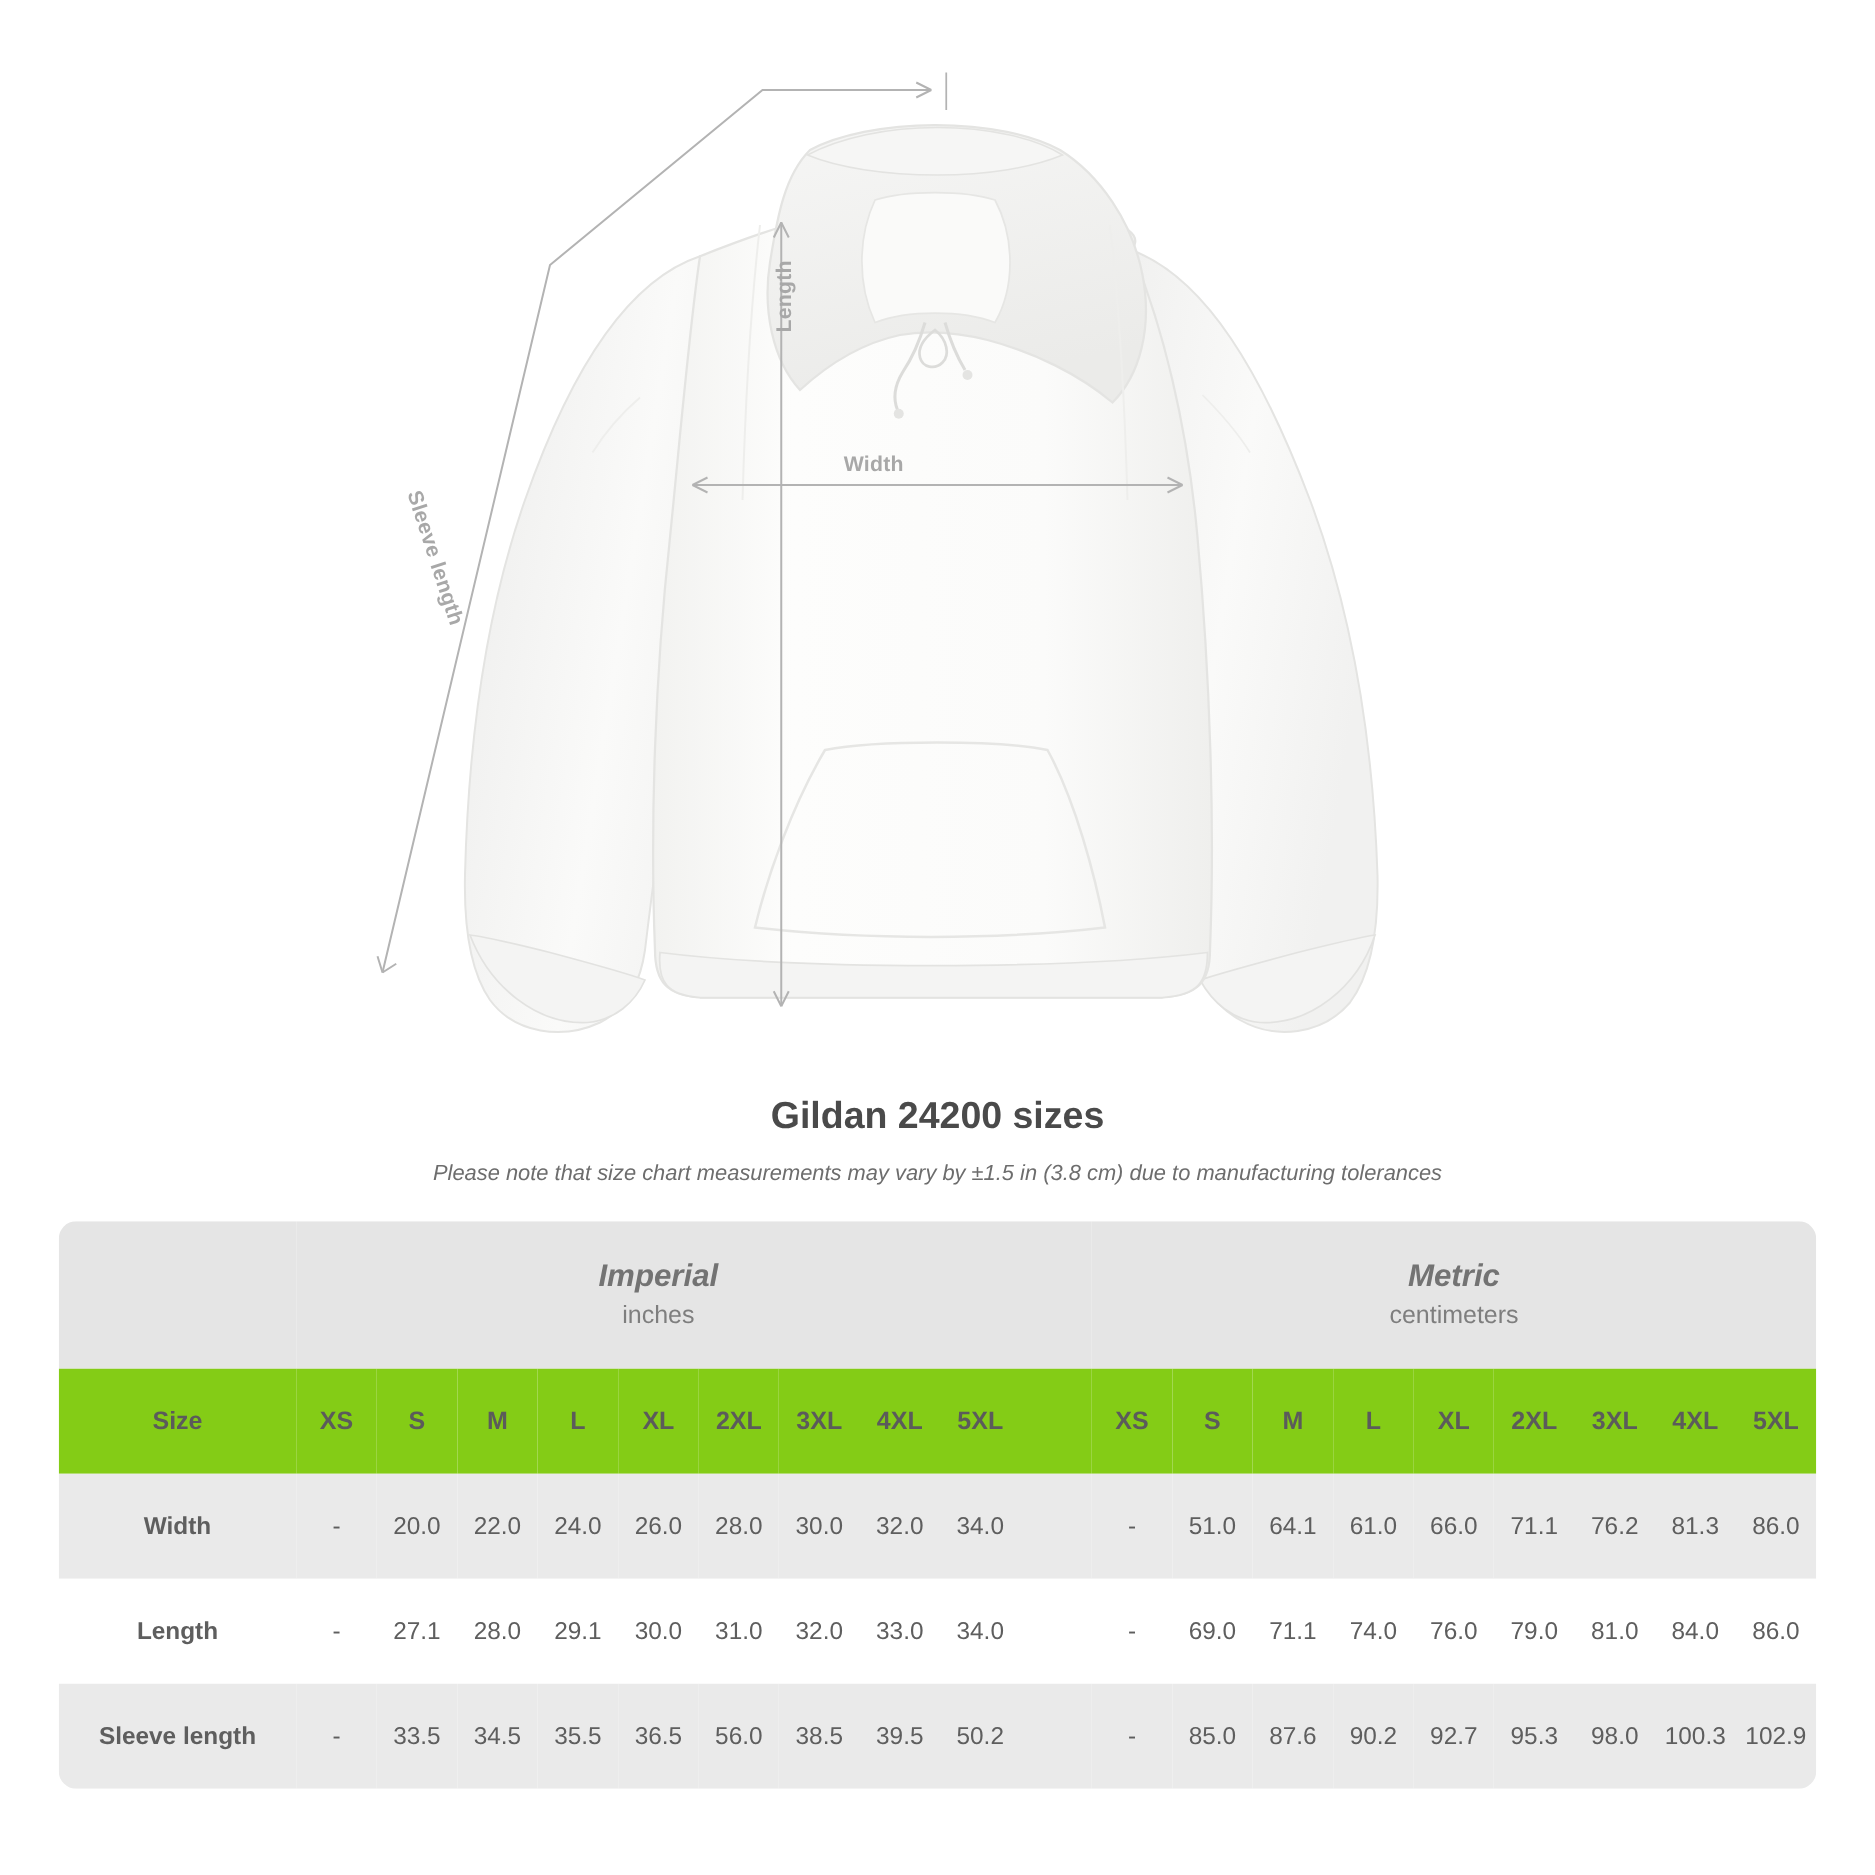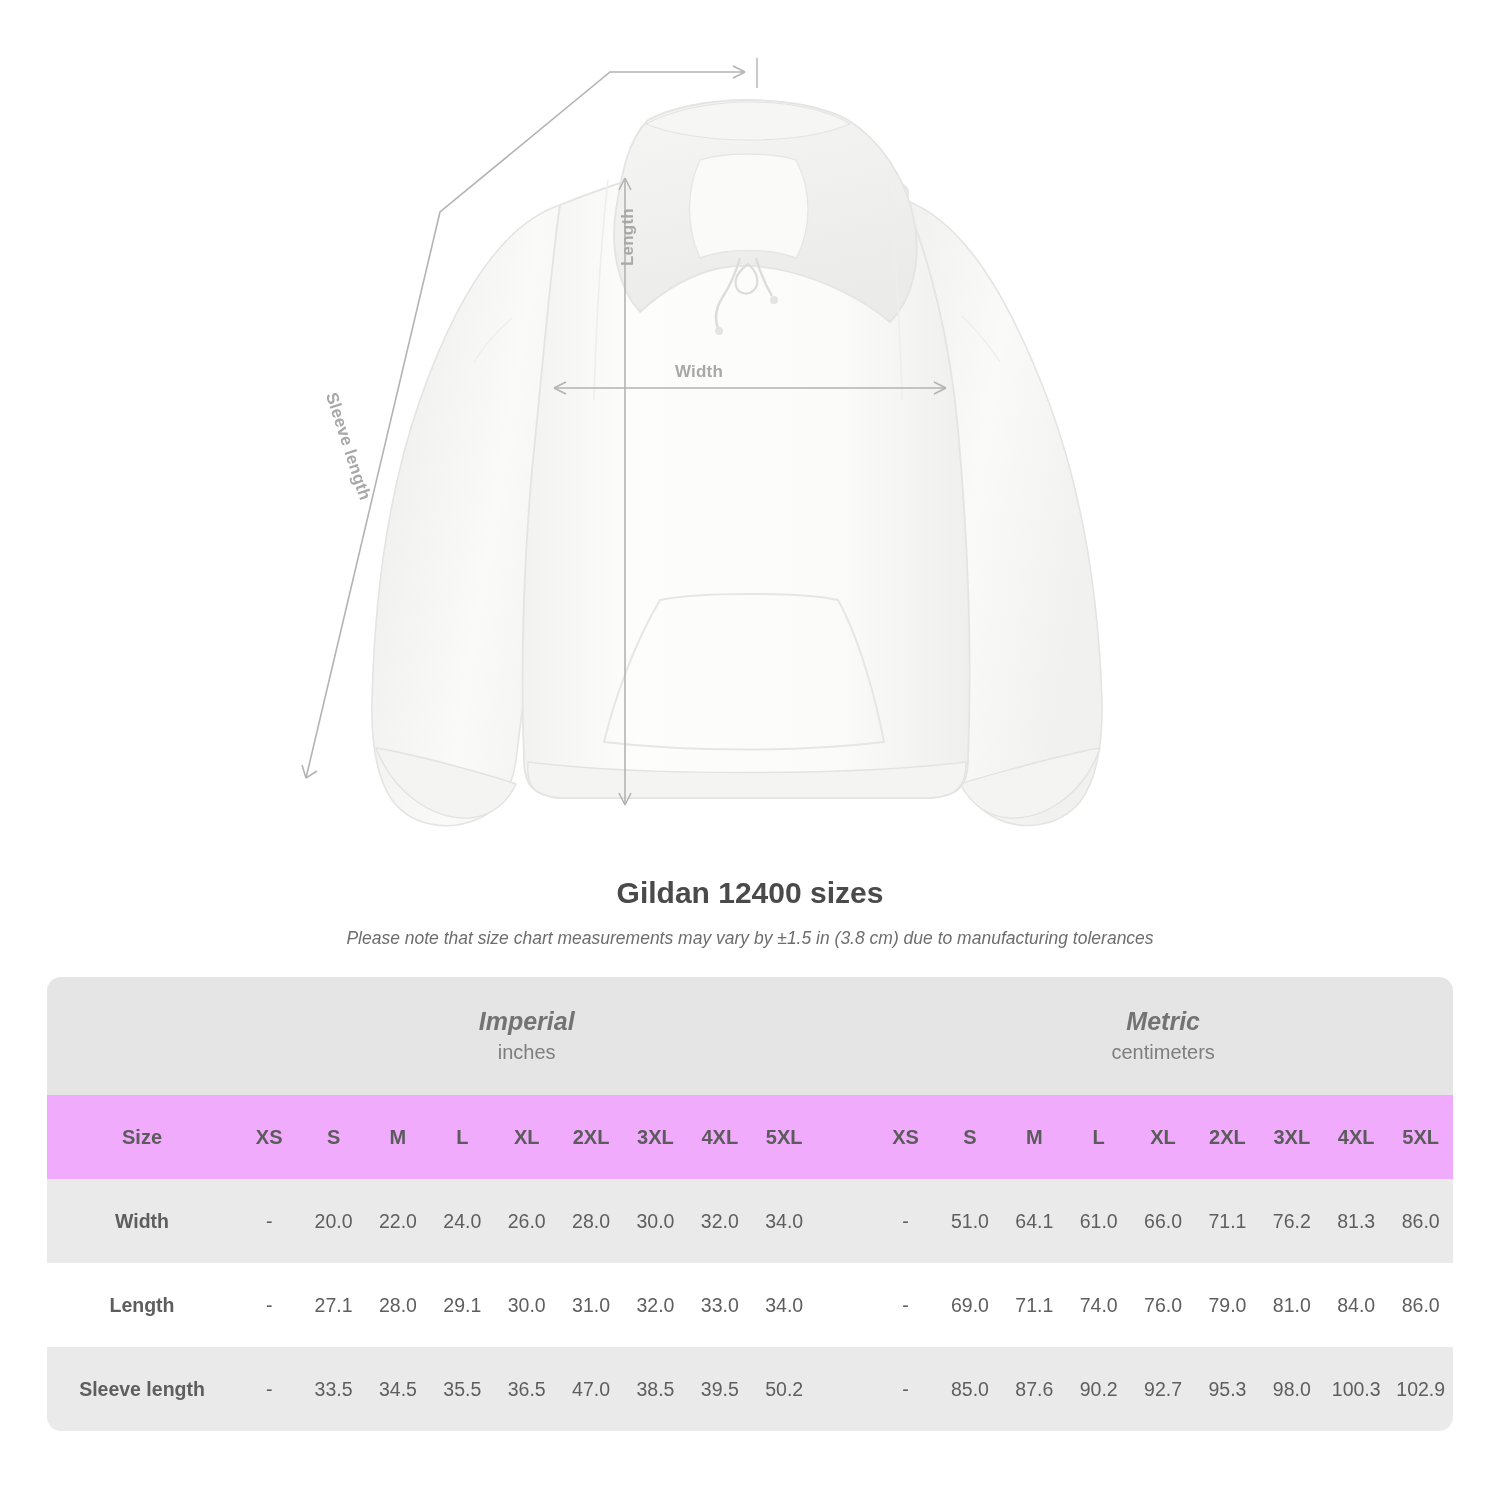--- a/index.html
+++ b/index.html
@@ -107,21 +107,21 @@
     width: 190px;
     font-weight: bold;
     font-size: 20px;
     color: #555;
     text-align: center;
   }
   .spacer-col { width: 57px; }
 
   tr.head-row td {
     height: 84px;
-    background: #f0abfc;
+    background: #84cc16;
     font-weight: bold;
     font-size: 20px;
     color: #5b5b5b;
   }
   tr.data-row td {
     height: 84px;
     font-size: 19.5px;
   }
   tr.shade td { background: #eaeaea; }
   tr.plain td { background: #ffffff; }
@@ -224,21 +224,21 @@
         <path d="M757,58 V88" stroke-width="1.4"></path>
       </g>
     </svg>
 
     <div class="dim-label width-label">Width</div>
     <div class="dim-label length-label">Length</div>
     <div class="dim-label sleeve-label">Sleeve length</div>
   </div>
 
   <div class="title-block">
-    <h1 class="chart-title">Gildan 12400 sizes</h1>
+    <h1 class="chart-title">Gildan 24200 sizes</h1>
     <p class="chart-note">Please note that size chart measurements may vary by ±1.5 in (3.8 cm) due to manufacturing tolerances</p>
   </div>
 
   <div class="table-wrap">
     <table class="size-table">
       <tbody>
         <tr class="unit-band">
           <td class="row-head"></td>
           <td colspan="9">
             <div class="unit-name">Imperial</div>
@@ -320,21 +320,21 @@
           <td class="cell">86.0</td>
         </tr>
 
         <tr class="data-row shade">
           <td class="row-head">Sleeve length</td>
           <td class="cell">-</td>
           <td class="cell">33.5</td>
           <td class="cell">34.5</td>
           <td class="cell">35.5</td>
           <td class="cell">36.5</td>
-          <td class="cell">47.0</td>
+          <td class="cell">56.0</td>
           <td class="cell">38.5</td>
           <td class="cell">39.5</td>
           <td class="cell">50.2</td>
           <td class="spacer-col"></td>
           <td class="cell">-</td>
           <td class="cell">85.0</td>
           <td class="cell">87.6</td>
           <td class="cell">90.2</td>
           <td class="cell">92.7</td>
           <td class="cell">95.3</td>

